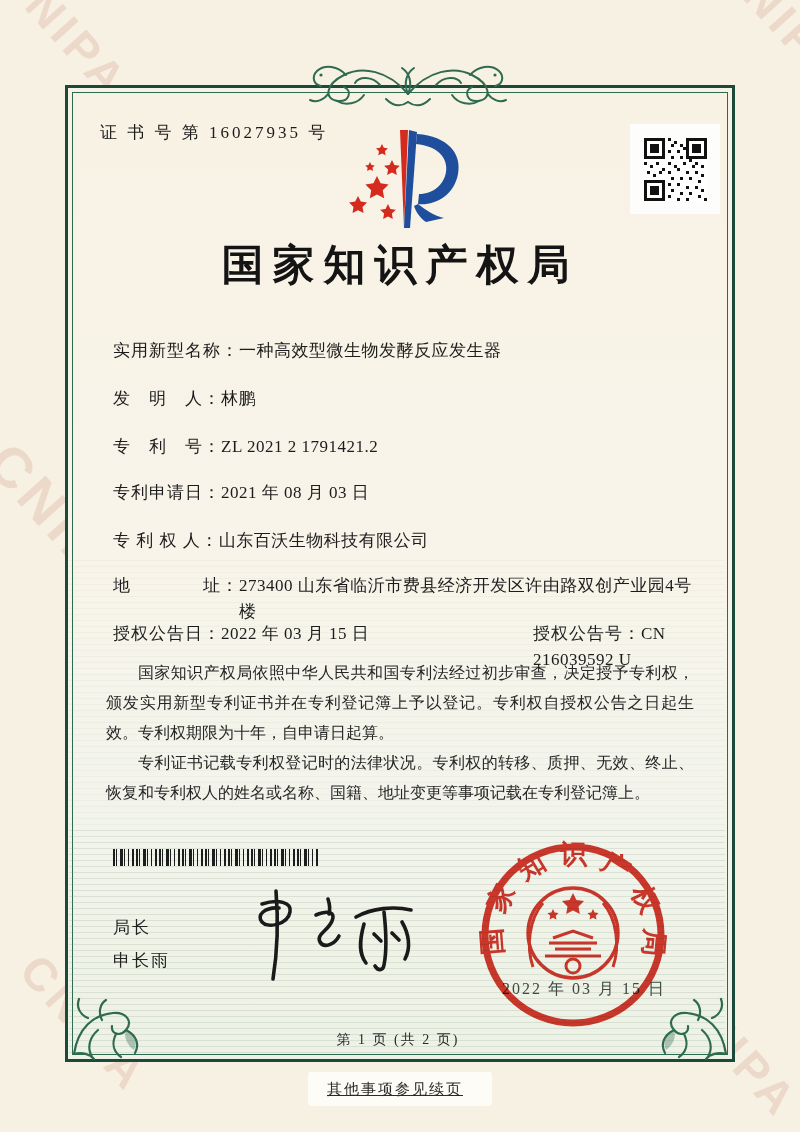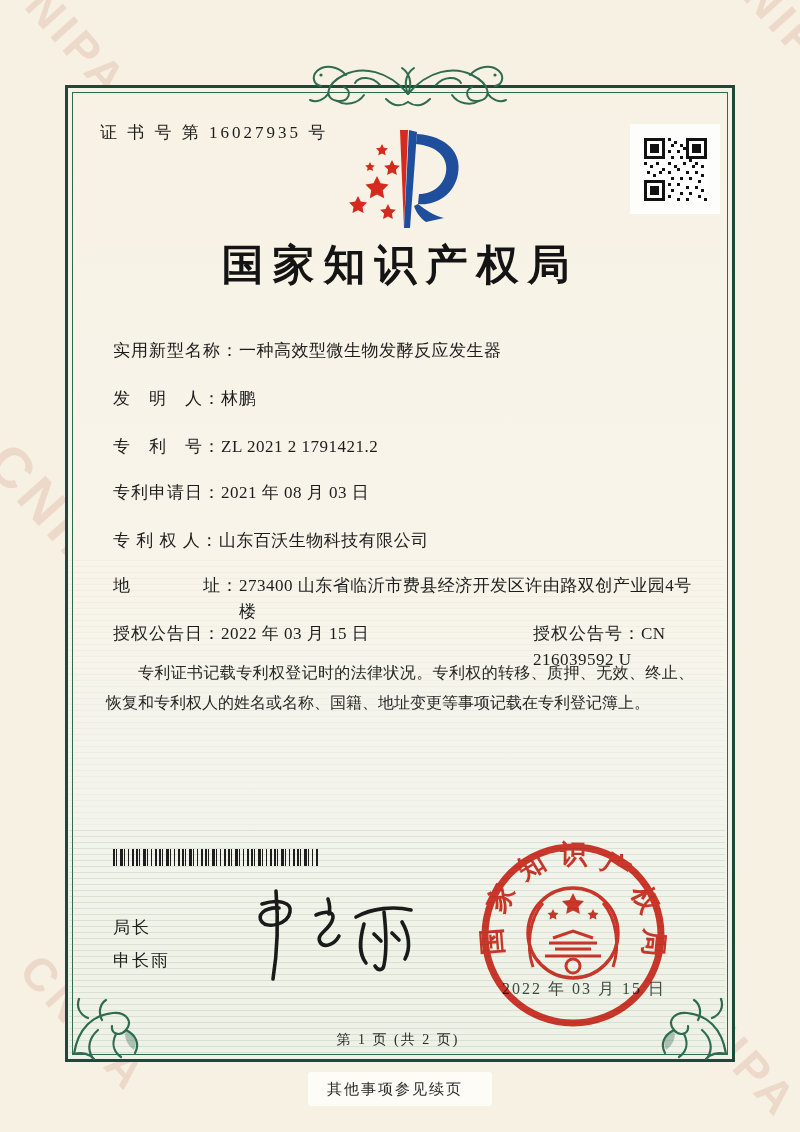--- a/index.html
+++ b/index.html
@@ -39,21 +39,21 @@
   .sig-label{position:absolute;left:113px;font-size:17px;font-family:"Liberation Sans","DejaVu Sans",sans-serif;
              color:#222;letter-spacing:2px;}
   .sig-script{position:absolute;left:232px;top:886px;}
   .seal{position:absolute;left:473px;top:835px;width:200px;height:200px;mix-blend-mode:multiply;opacity:0.92;}
   .seal-date{position:absolute;left:502px;top:979px;font-size:16px;letter-spacing:2px;color:#3d4a42;}
   .page-info{position:absolute;left:8px;top:1031px;width:780px;text-align:center;font-size:14px;
              letter-spacing:2px;color:#2a2a2a;}
   .cont-box{position:absolute;left:308px;top:1072px;width:184px;height:34px;background:#fdfcf6;
             border-radius:3px;}
   .cont-note{position:absolute;left:0;top:1080px;width:790px;text-align:center;font-size:15px;
-             letter-spacing:2px;color:#2a2a2a;}
+             letter-spacing:2px;color:#2a2a2a;text-decoration:underline;}
   .ornament{position:absolute;pointer-events:none;}
 </style>
 </head>
 <body>
 
 <div class="page">
 
   <span class="wm" style="left:-18px;top:2px;">CNIPA</span>
   <span class="wm" style="left:700px;top:-8px;">CNIPA</span>
   <span class="wm" style="left:498px;top:332px;">CNIPA</span>
@@ -177,20 +177,21 @@
     <span class="lbl">地　　　　址：</span><span class="val val-block">273400  山东省临沂市费县经济开发区许由路双创产业园4号楼</span>
   </div>
   <div class="row" style="top:621px;width:620px;">
     <span class="lbl">授权公告日：</span><span class="val">2022 年 03 月 15 日</span>
     <span class="grant2">
       <span class="lbl">授权公告号：</span><span class="val">CN 216039592 U</span>
     </span>
   </div>
 
   <div class="paras">
+    <p>国家知识产权局依照中华人民共和国专利法经过初步审查，决定授予专利权，颁发实用新型专利证书并在专利登记簿上予以登记。专利权自授权公告之日起生效。专利权期限为十年，自申请日起算。</p>
     <p>专利证书记载专利权登记时的法律状况。专利权的转移、质押、无效、终止、恢复和专利权人的姓名或名称、国籍、地址变更等事项记载在专利登记簿上。</p>
   </div>
 
   <div class="barcode"></div>
 
   <div class="sig-label" style="top:916px;">局长</div>
   <div class="sig-label" style="top:949px;">申长雨</div>
   <svg class="sig-script" width="200" height="100" viewBox="0 0 200 100">
     <g stroke="#1a1a1a" stroke-width="3.6" fill="none" stroke-linecap="round">
       <path d="M30,18 C46,13 60,16 58,26 C56,38 36,43 30,36 C24,29 33,21 47,22"></path>

